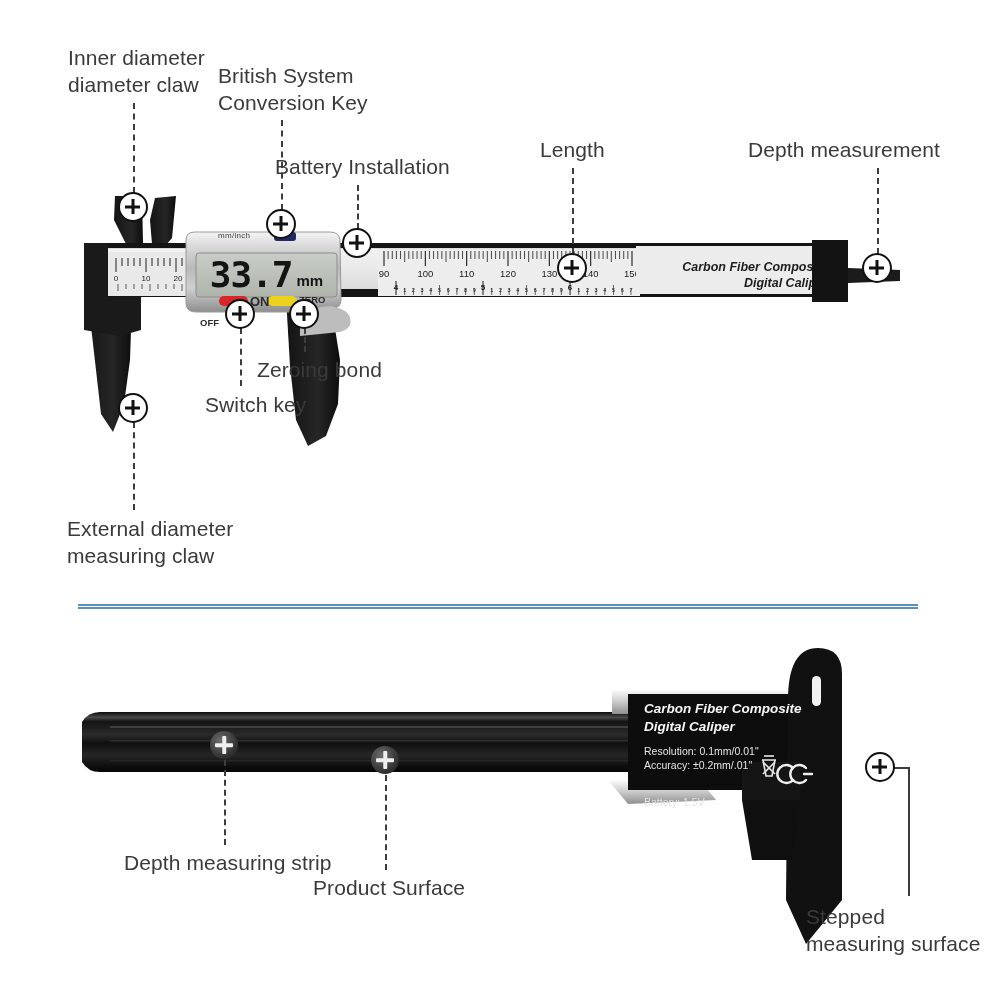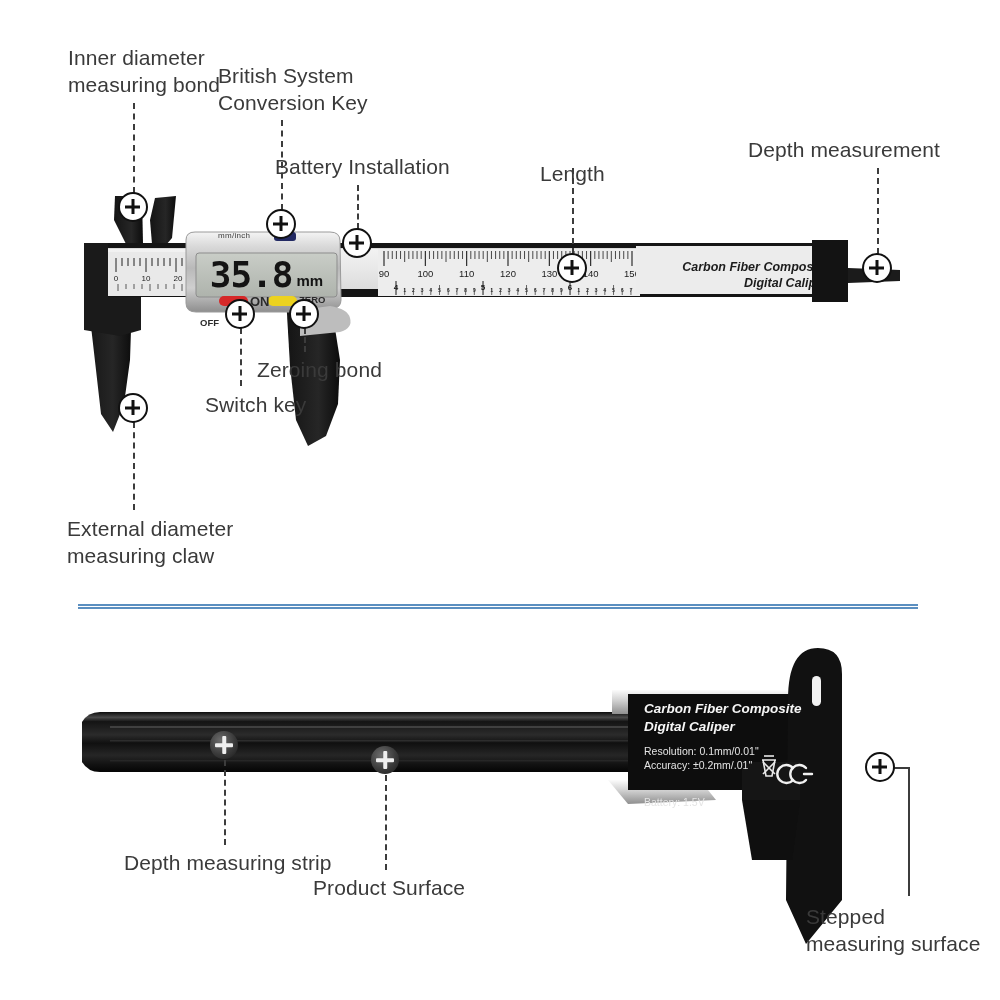--- a/index.html
+++ b/index.html
@@ -367,21 +367,21 @@
     <rect x="196" y="253" width="141" height="44" rx="3" fill="url(#lcdG)" stroke="#8d8d8d"></rect>
 
     <rect x="274" y="232" width="22" height="9" rx="3" fill="#232a63"></rect>
 
     <rect x="219" y="296" width="29" height="10" rx="5" fill="#d62828"></rect>
 
     <rect x="268" y="296" width="29" height="10" rx="5" fill="#ecd21f"></rect>
   </svg>
 
   <div style="position:absolute;left:196px;top:253px;width:141px;height:44px;display:flex;align-items:center;justify-content:center;">
-    <span class="lcd-text" id="lcdValue" style="font-size:36px;font-weight:bold;color:#141414;letter-spacing:-1px;line-height:1;">35.8</span>
+    <span class="lcd-text" id="lcdValue" style="font-size:36px;font-weight:bold;color:#141414;letter-spacing:-1px;line-height:1;">33.7</span>
     <span style="font-size:15px;font-weight:bold;color:#141414;margin-left:4px;margin-top:11px;font-family:'Liberation Sans',sans-serif;">mm</span>
   </div>
   <div style="position:absolute;left:218px;top:231px;font-size:8px;color:#3c3c3c;letter-spacing:.3px;">mm/inch</div>
   <div style="position:absolute;left:200px;top:294px;font-size:9.5px;font-weight:bold;color:#2b2b2b;margin-top:23px;">OFF</div>
   <div style="position:absolute;left:250px;top:294px;font-size:13px;font-weight:bold;color:#2b2b2b;">ON</div>
   <div style="position:absolute;left:299px;top:294px;font-size:9.5px;font-weight:bold;color:#2b2b2b;">ZERO</div>
 
   <div class="divider" style="top:604px;"></div>
 
   <svg class="art" width="1000" height="1000" viewBox="0 0 1000 1000" aria-hidden="true">
@@ -439,31 +439,31 @@
       <div style="font-size:10.5px;color:#e4e4e4;line-height:14px;">Resolution: 0.1mm/0.01"</div>
       <div style="font-size:10.5px;color:#e4e4e4;line-height:14px;">Accuracy: ±0.2mm/.01"</div>
       <div style="font-size:10.5px;color:#e4e4e4;line-height:14px;margin-top:23px;">Battery: 1.5V</div>
     </div>
   </div>
 
   <div id="callout-layer">
       <div class="lead-v" style="left: 133px; top: 103px; height: 90px;"></div>
       <div class="target" style="left: 118px; top: 192px;"></div>
       <div class="callout-label" style="left: 68px; top: 44px;">Inner diameter
-measuring bond</div>
+diameter claw</div>
       <div class="lead-v" style="left: 281px; top: 120px; height: 90px;"></div>
       <div class="target" style="left: 266px; top: 209px;"></div>
       <div class="callout-label" style="left: 218px; top: 62px;">British System
 Conversion Key</div>
       <div class="lead-v" style="left: 357px; top: 185px; height: 44px;"></div>
       <div class="target" style="left: 342px; top: 228px;"></div>
       <div class="callout-label" style="left: 275px; top: 153px;">Battery Installation</div>
       <div class="lead-v" style="left: 572px; top: 168px; height: 86px;"></div>
       <div class="target" style="left: 557px; top: 253px;"></div>
-      <div class="callout-label" style="left: 540px; top: 136px; margin-top: 24px;">Length</div>
+      <div class="callout-label" style="left: 540px; top: 136px;">Length</div>
       <div class="lead-v" style="left: 877px; top: 168px; height: 86px;"></div>
       <div class="target" style="left: 862px; top: 253px;"></div>
       <div class="callout-label" style="left: 748px; top: 136px;">Depth measurement</div>
       <div class="lead-v" style="left: 304px; top: 328px; height: 24px;"></div>
       <div class="target" style="left: 289px; top: 299px;"></div>
       <div class="callout-label" style="left: 257px; top: 356px;">Zeroing bond</div>
       <div class="lead-v" style="left: 240px; top: 328px; height: 58px;"></div>
       <div class="target" style="left: 225px; top: 299px;"></div>
       <div class="callout-label" style="left: 205px; top: 391px;">Switch key</div>
       <div class="lead-v" style="left: 133px; top: 422px; height: 88px;"></div>

